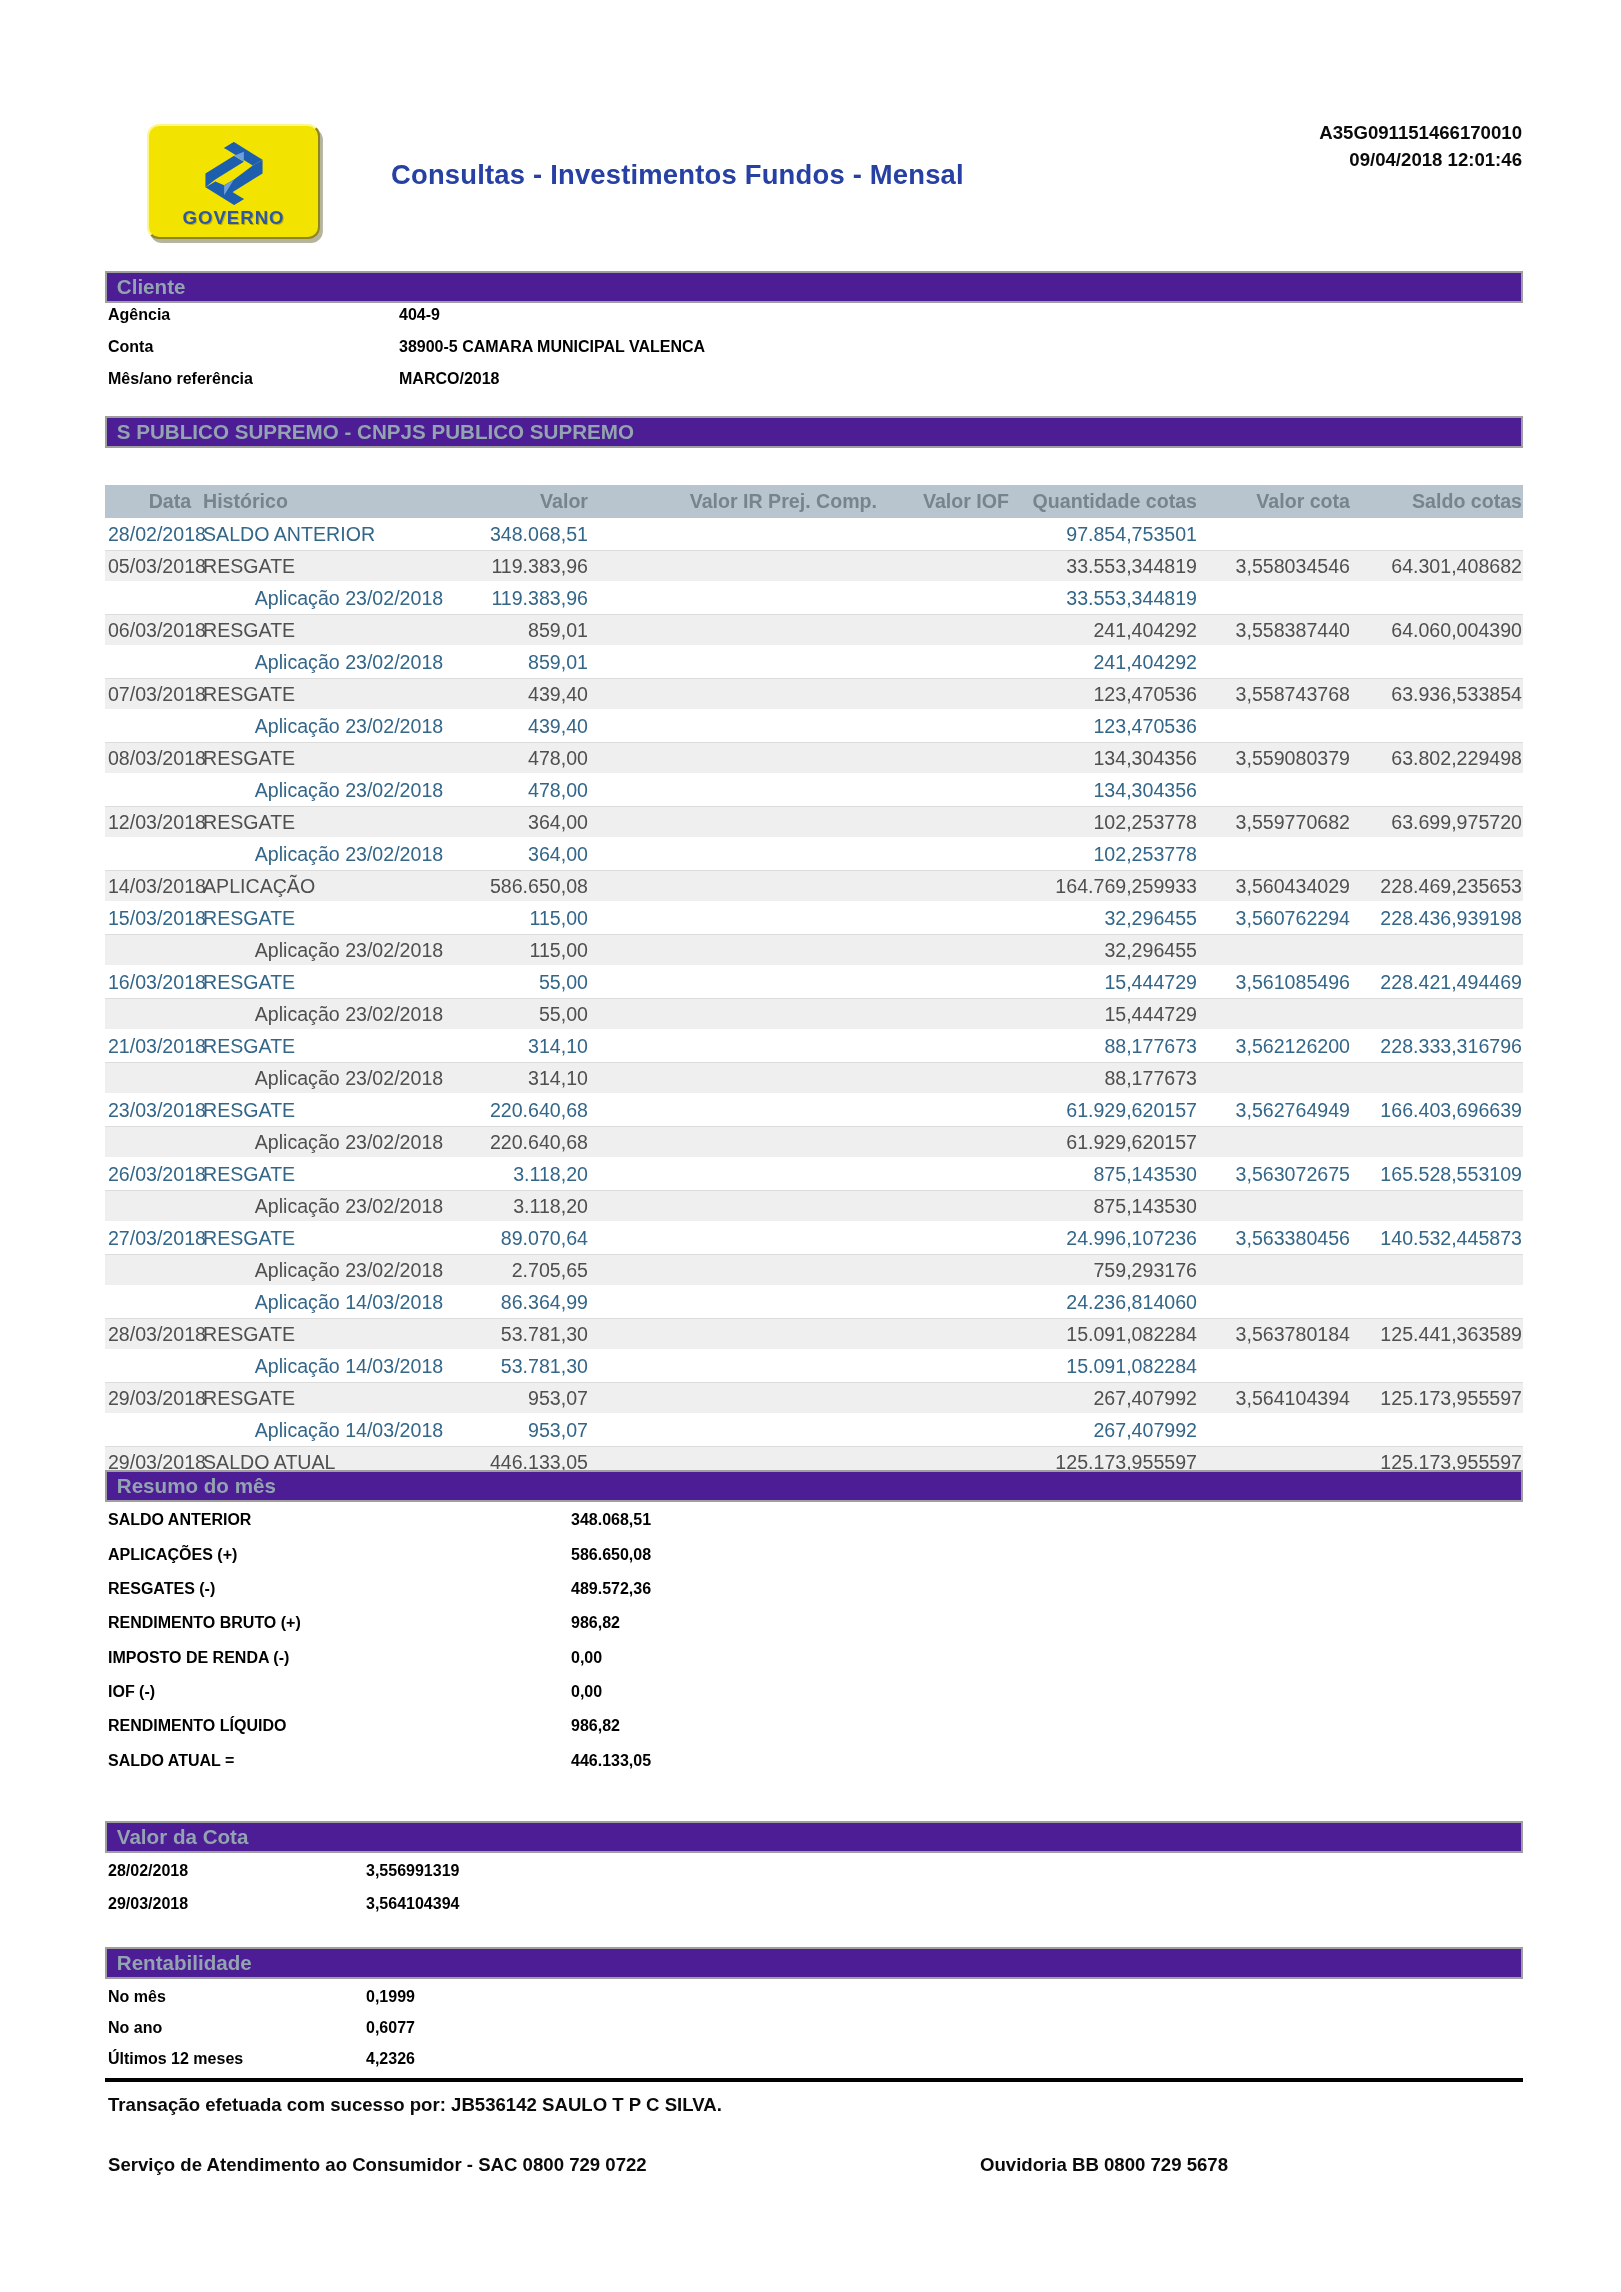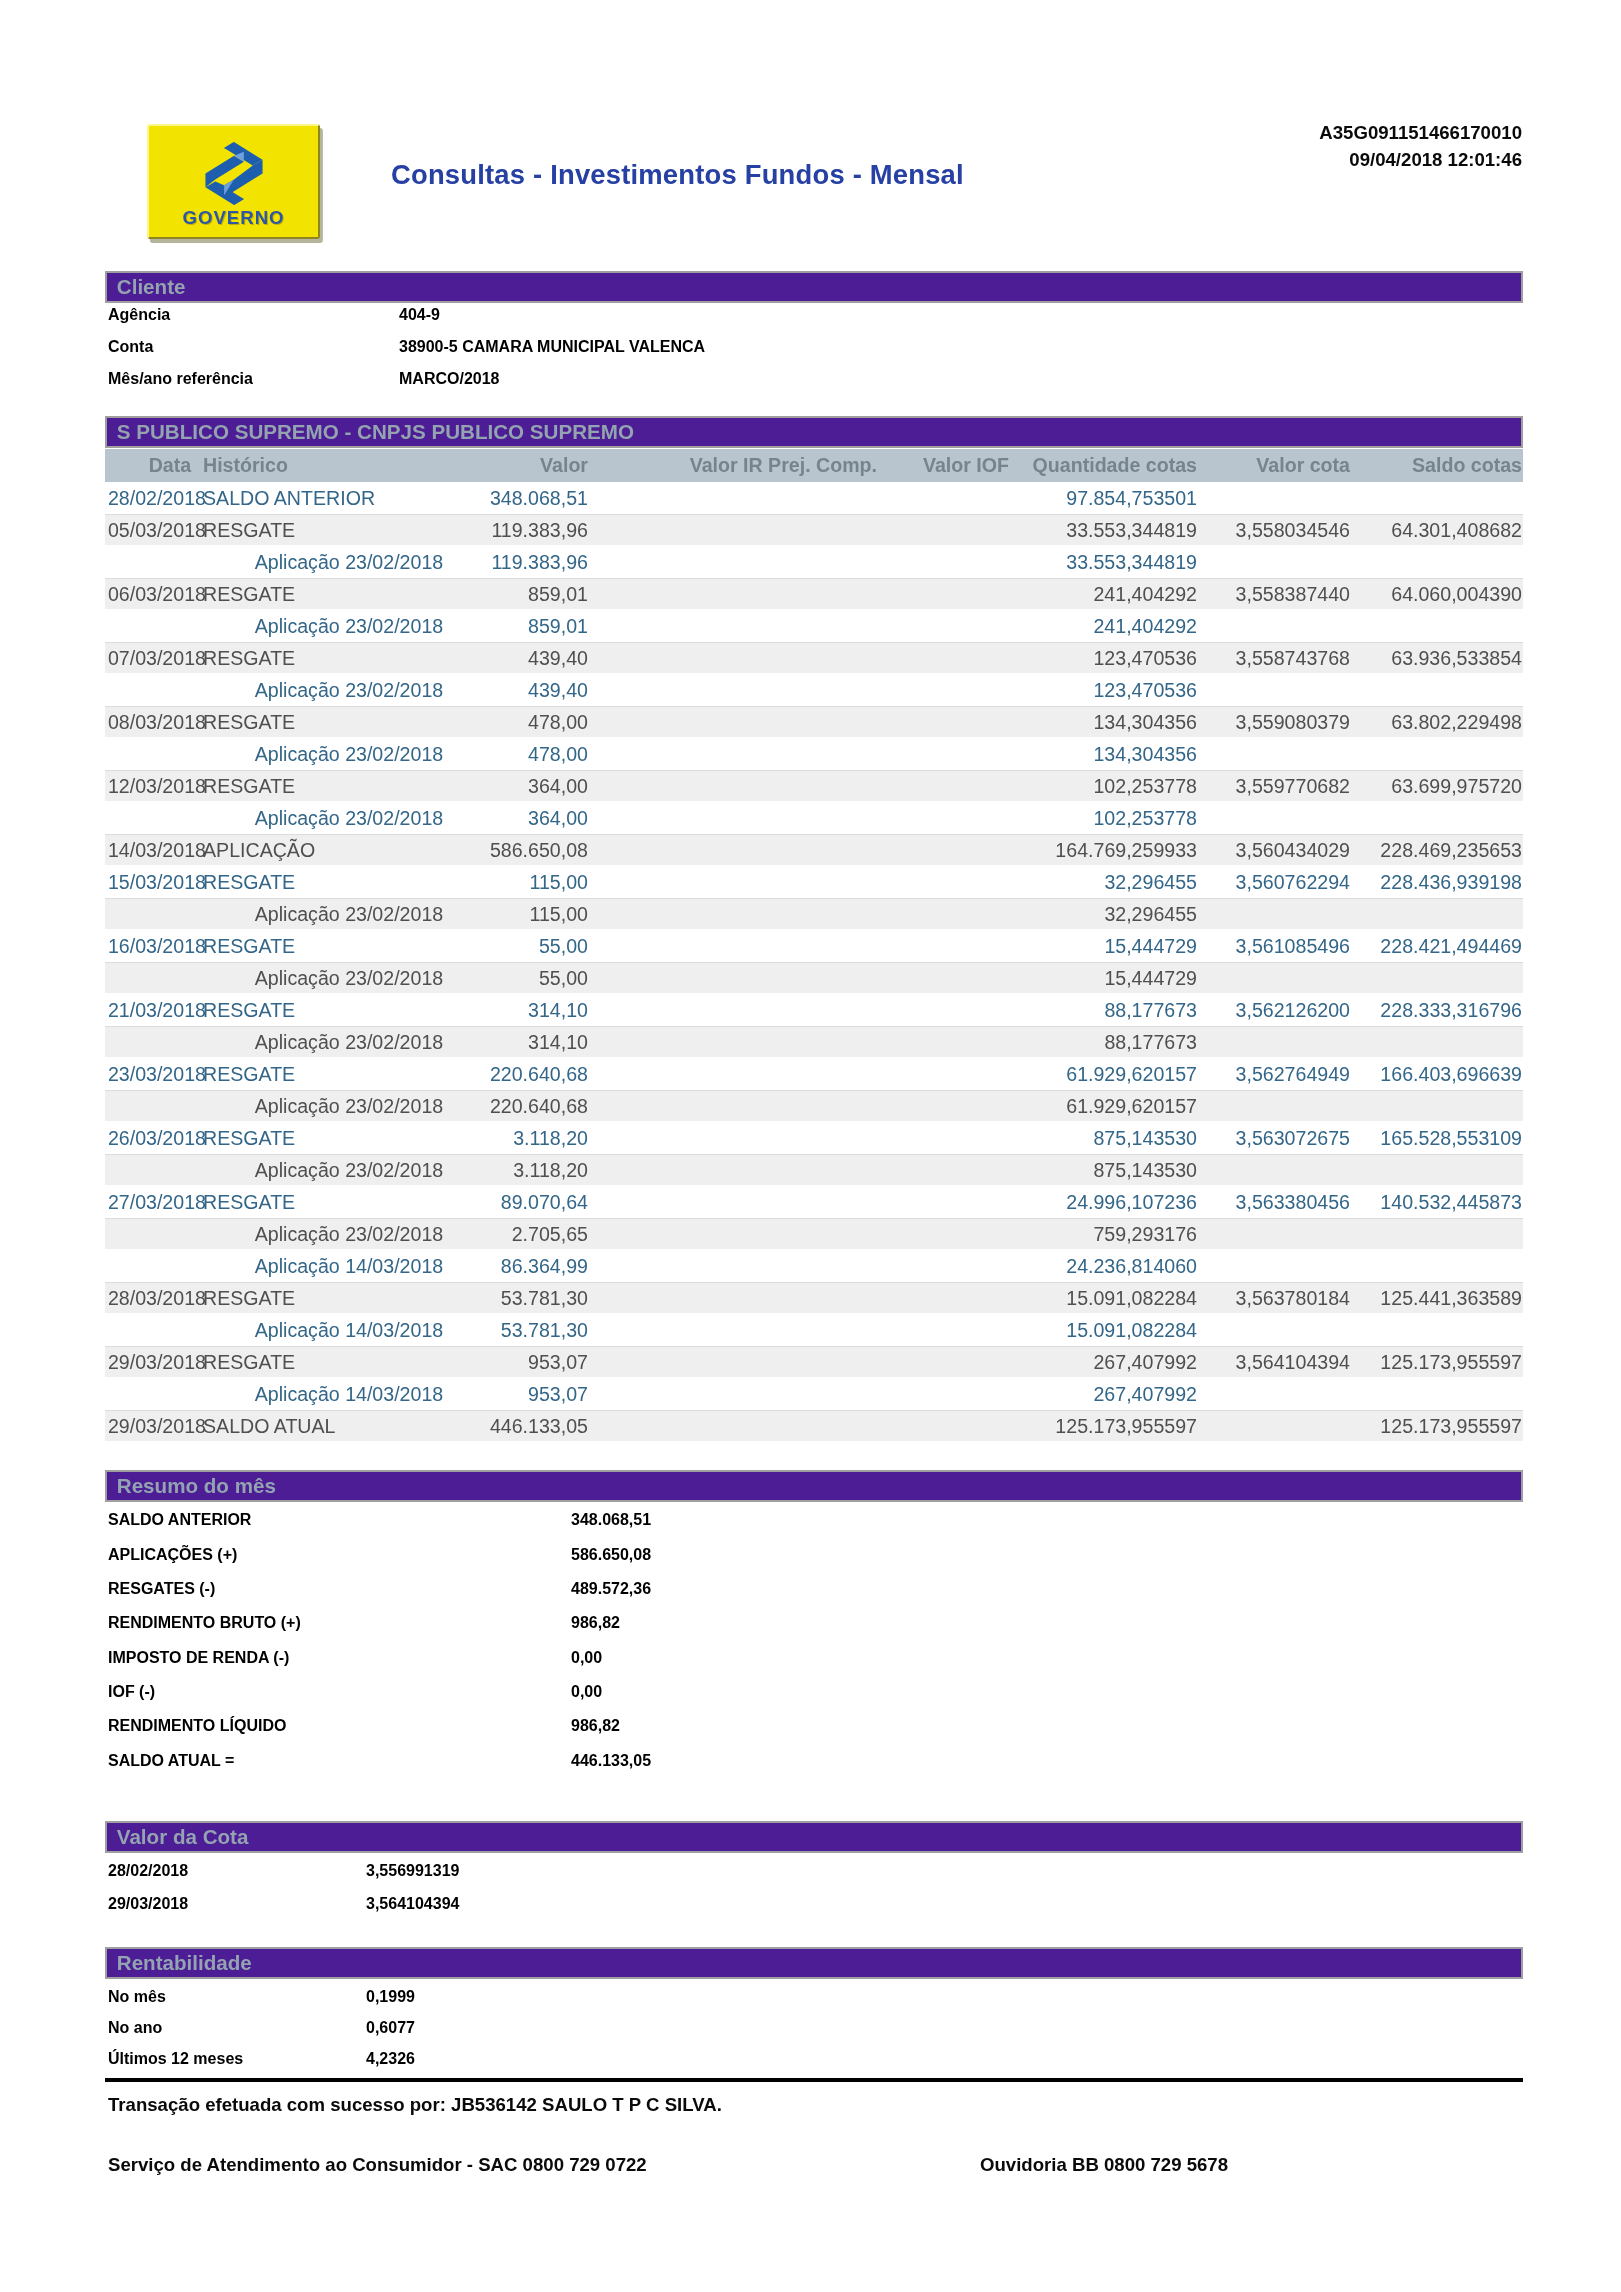--- a/index.html
+++ b/index.html
@@ -1,21 +1,21 @@
 <!DOCTYPE html>
 <html><head>
 <meta charset="utf-8">
 <style>
   html,body{margin:0;padding:0;background:#fff;}
   .page{position:relative;width:1621px;height:2293px;background:#ffffff;
         font-family:"Liberation Sans",sans-serif;color:#000;overflow:hidden;}
 
   
   .logo{position:absolute;left:147px;top:124px;width:173px;height:115px;
-        background:#f2e400;border-radius:3px;
+        background:#f2e400;border-radius:12px;
         border-top:2.9px solid #fdf68a;border-left:2.9px solid #fdf68a;
         border-right:2.9px solid #8f8422;border-bottom:2.9px solid #8f8422;
         box-shadow:2.9px 3.9px 0 rgba(90,90,40,.45);
         display:flex;flex-direction:column;align-items:center;justify-content:flex-end;
         box-sizing:border-box;padding-bottom:7.8px;}
   .logo svg{position:absolute;top:11.8px;left:50%;transform:translateX(-50%);}
   .logo-caption{font-weight:bold;font-size:18.6px;letter-spacing:1px;color:#2d56a5;
         text-shadow:1px 1px 0 #bdb000;}
   .page-title{position:absolute;left:382px;top:159px;font-size:27.4px;font-weight:bold;
         color:#2640a3;letter-spacing:0.2px;margin-left:9px;}
@@ -33,21 +33,21 @@
           white-space:nowrap;}
   .kv-label{position:absolute;left:108px;}
   .kv-value{position:absolute;}
   .v405 .kv-value{left:399px;}
   .v581 .kv-value{left:571px;}
   .v372 .kv-value{left:366px;}
 
   
   .ftable{position:absolute;left:105px;top:449px;width:1418px;}
   .thead{display:flex;height:33px;line-height:33px;background:#b9c5ce;
-         color:#76848e;font-weight:bold;font-size:19.6px;}
+         color:#76848e;font-weight:bold;font-size:19.6px;margin-top:36px;}
   .trow{display:flex;height:32px;line-height:32px;font-size:19.6px;box-sizing:border-box;}
   .trow.r-blue{color:#336688;background:#ffffff;}
   .trow.r-gray{color:#4f4f4f;background:#efefef;
                border-top:1px solid #dcdcdc;border-bottom:1px solid #ffffff;line-height:30px;}
   .c{box-sizing:border-box;white-space:nowrap;overflow:visible;}
   .c-data      {width:96px;  padding-left:2.9px;}
   .c-historico {width:250px; padding-left:2px;}
   .c-valor     {width:137px; text-align:right;}
   .c-valor_ir  {width:289px; text-align:right;}
   .c-valor_iof {width:132px; text-align:right;}

